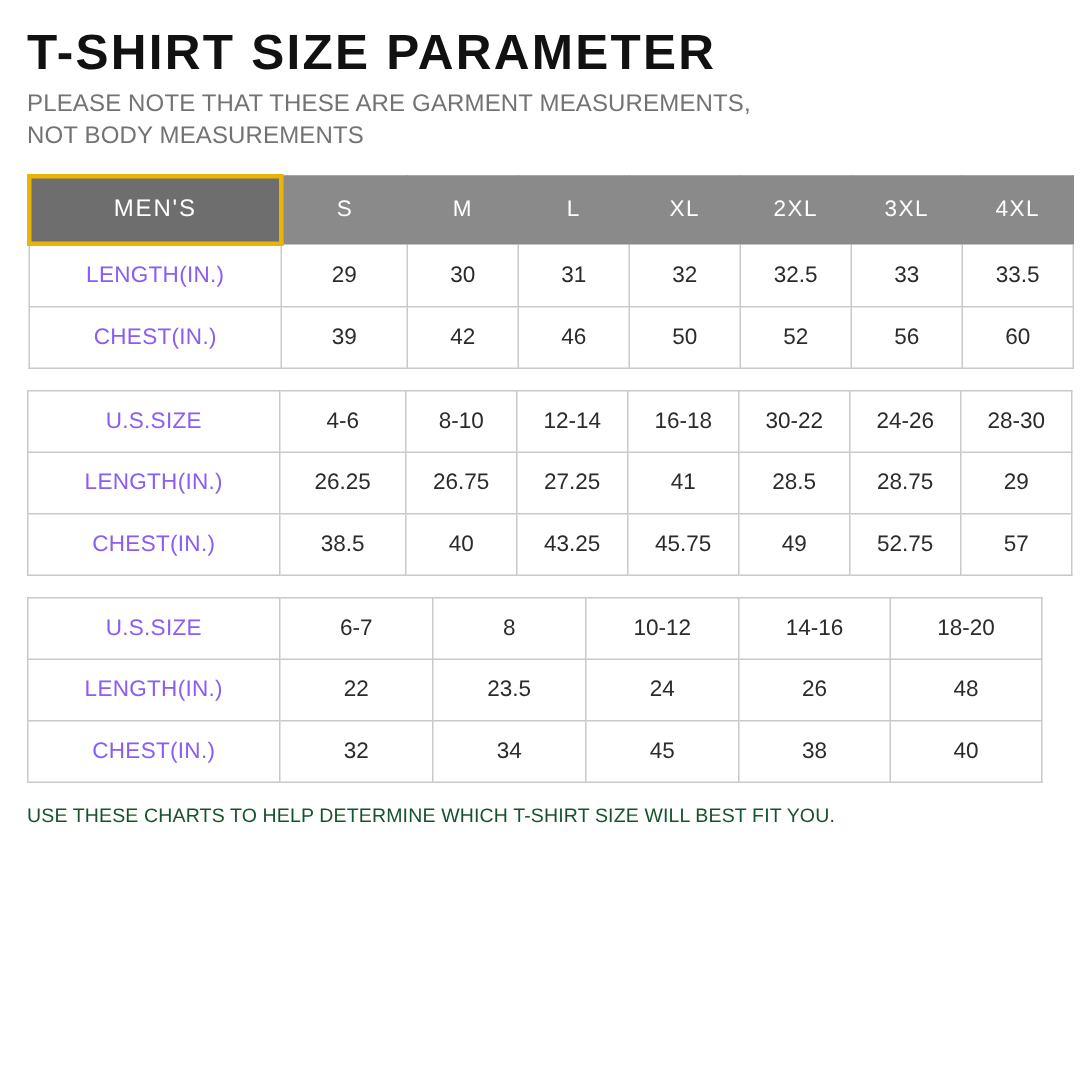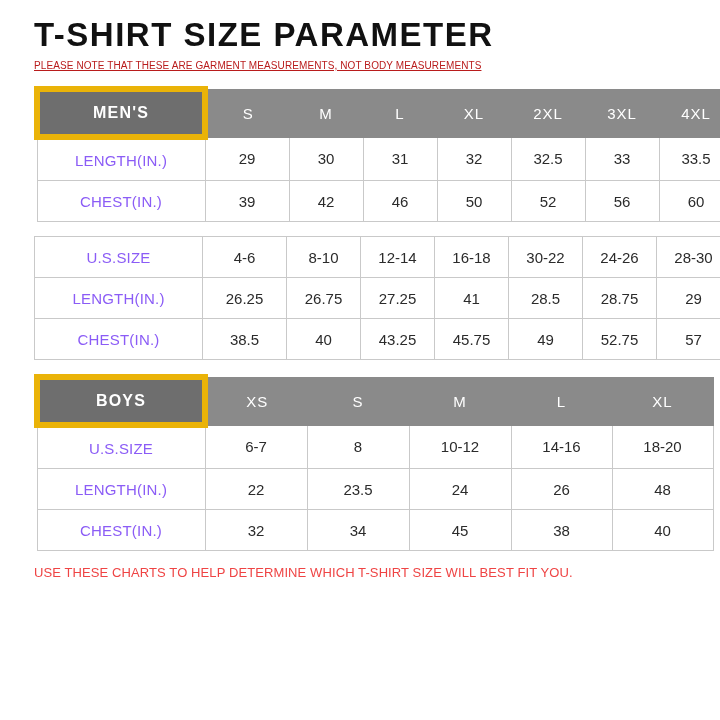--- a/index.html
+++ b/index.html
@@ -11,40 +11,39 @@
     height: 720px;
     background: #ffffff;
     font-family: "Liberation Sans", sans-serif;
     color: #1a1a1a;
     overflow: hidden;
   }
   .page {
     width: 656px;
     height: 720px;
     box-sizing: border-box;
-    padding: 18px 22px 10px 34px;
+    padding: 18px 22px 10px 18px;
     position: relative;
     border-radius: 23px;
   }
   .title {
     font-size: 33px;
     font-weight: bold;
     letter-spacing: 1.5px;
     color: #111111;
     margin: 0 0 6px 0;
     line-height: 1.05;
   }
   .note {
-    font-size: 10px;
-    color: #b91c1c;
+    font-size: 16px;
+    color: #737373;
     line-height: 1.35;
     margin: 0 0 14px 0;
     max-width: 520px;
     letter-spacing: 0.1px;
-    text-decoration: underline;
   }
   table {
     border-collapse: collapse;
     width: 676px;
     table-layout: fixed;
     margin-bottom: 14px;
   }
   table td, table th {
     border: 1px solid #c9c9c9;
     text-align: center;
@@ -52,42 +51,42 @@
     color: #2b2b2b;
     font-weight: normal;
     padding: 0;
     height: 40px;
     vertical-align: middle;
     background: #ffffff;
   }
   tr.head td {
     background: #6e6e6e;
     color: #ffffff;
-    font-weight: bold;
+    font-weight: normal;
     letter-spacing: 1.2px;
     font-size: 16px;
-    border: 6px solid #eab308;
+    border: 3px solid #eab308;
     height: 42px;
   }
   tr.head td.sub {
     background: #8a8a8a;
     border: 1px solid #8a8a8a;
     font-weight: normal;
     letter-spacing: 1px;
     font-size: 15px;
   }
   td.rowlabel {
     font-weight: normal;
     font-size: 15px;
     color: #8b5cf6;
     letter-spacing: 0.2px;
   }
   .footer {
     font-size: 13px;
-    color: #ef4444;
+    color: #14532d;
     letter-spacing: 0.1px;
     margin-top: 2px;
   }
 </style>
 </head>
 <body>
 
 <div class="page">
 
   <h1 class="title">T-SHIRT SIZE PARAMETER</h1>
@@ -186,28 +185,20 @@
   <table>
     <colgroup>
       <col style="width:168px">
       <col style="width:102px">
         <col style="width:102px">
         <col style="width:102px">
       <col style="width:101px">
         <col style="width:101px">
     </colgroup>
     <tbody>
-      <tr class="head">
-        <td>BOYS</td>
-        <td class="sub">XS</td>
-        <td class="sub">S</td>
-        <td class="sub">M</td>
-        <td class="sub">L</td>
-        <td class="sub">XL</td>
-      </tr>
       <tr>
         <td class="rowlabel">U.S.SIZE</td>
         <td>6-7</td>
         <td>8</td>
         <td>10-12</td>
         <td>14-16</td>
         <td>18-20</td>
       </tr>
       <tr>
         <td class="rowlabel">LENGTH(IN.)</td>

